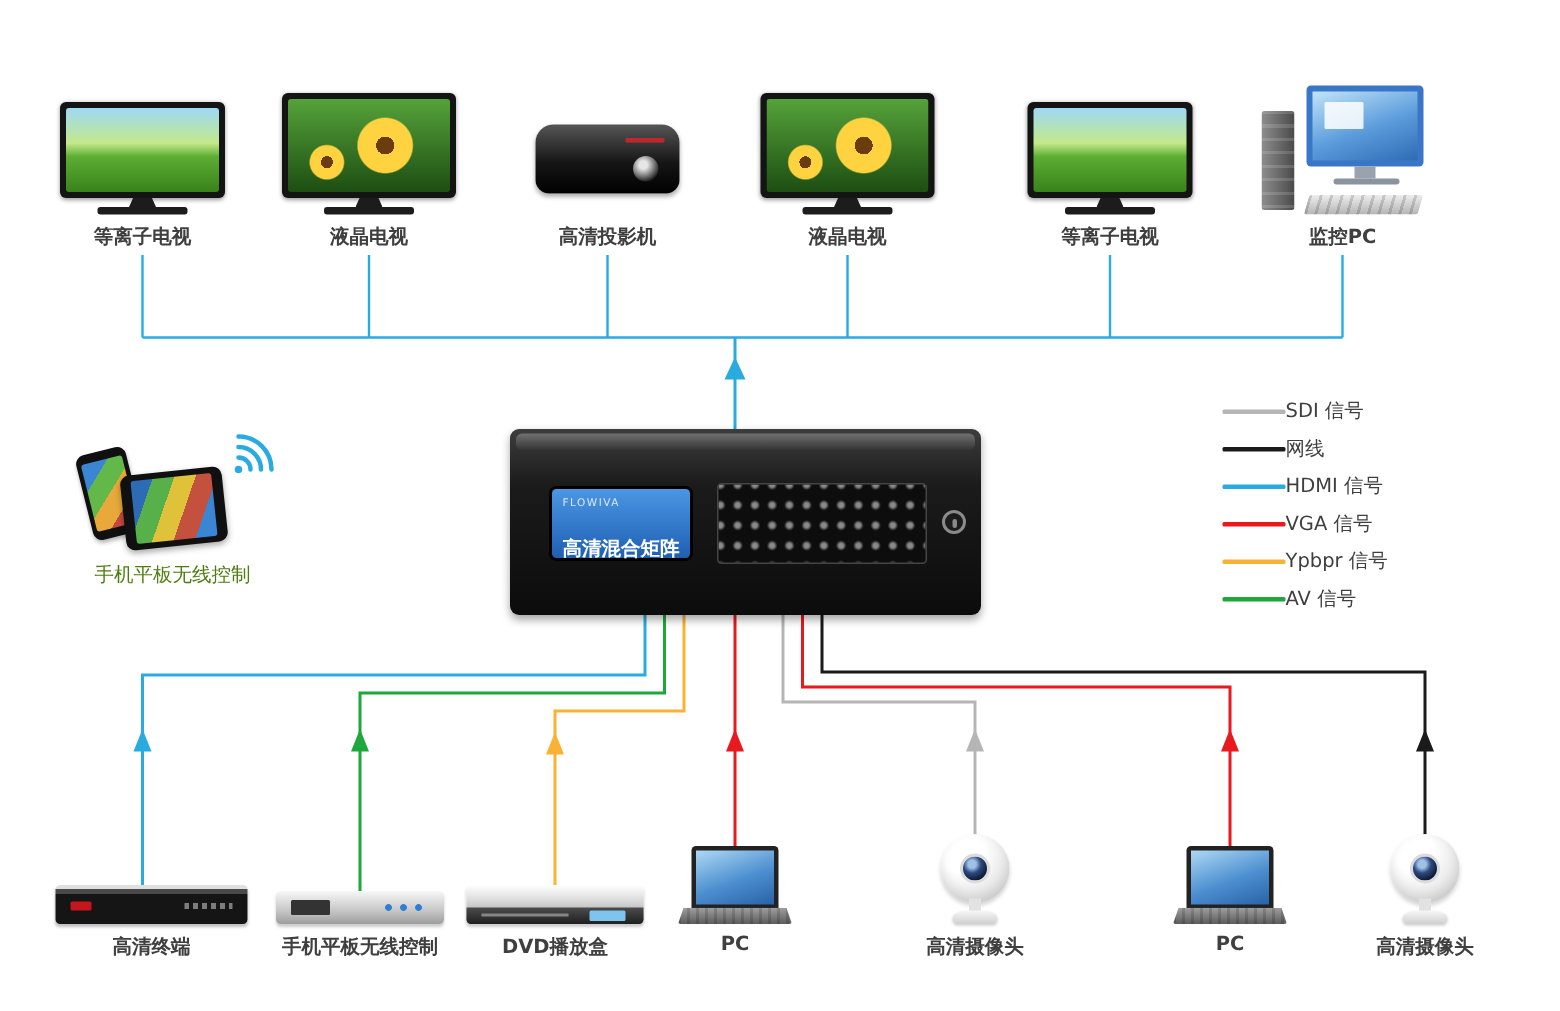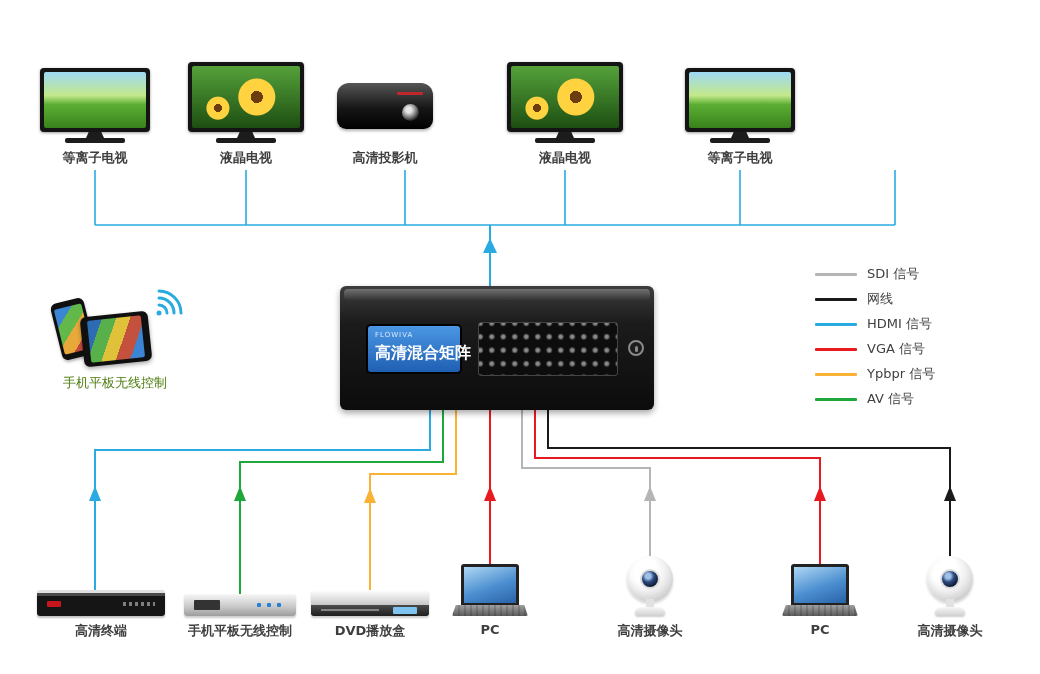--- a/index.html
+++ b/index.html
@@ -48,21 +48,21 @@
       background: repeating-linear-gradient(90deg, rgba(0,0,0,.15) 0 2px, rgba(0,0,0,0) 2px 7px), linear-gradient(#ededed, #b5b5b5); }
 
   
   .matrix { position: absolute; left: 340px; top: 286px; width: 314px; height: 124px; z-index: 2; border-radius: 6px;
       background: linear-gradient(180deg, #3d3d3d, #1b1b1b 30%, #0c0c0c); box-shadow: 0 3px 6px rgba(0,0,0,.35); }
   .matrix::before { content: ''; position: absolute; left: 4px; right: 4px; top: 3px; height: 11px; border-radius: 4px;
       background: linear-gradient(180deg, #7a7a7a, #353535); opacity: .85; }
   .matrix-screen { position: absolute; left: 28px; top: 40px; width: 92px; height: 46px; border-radius: 3px; padding: 5px 7px;
       background: linear-gradient(180deg, #4b97e4, #1f5fb2); box-shadow: 0 0 0 2px #000; }
   .matrix-brand { font-size: 7px; letter-spacing: 1px; color: #eaf4ff; opacity: .9; }
-  .matrix-model { margin-top: 4px; font-size: 16px; font-weight: bold; color: #ffffff; white-space: nowrap; }
+  .matrix-model { margin-top: 18px; font-size: 13px; font-weight: bold; color: #ffffff; white-space: nowrap; }
   .matrix-ports { position: absolute; left: 138px; top: 36px; width: 140px; height: 54px; border-radius: 3px;
       background-color: #0d0d0d; border: 1px solid #454545;
       background-image: radial-gradient(circle, #8a8a8a 1.5px, #2c2c2c 3px, rgba(0,0,0,0) 3.5px);
       background-size: 11.5px 13.5px; background-position: 7px 7px; }
   .matrix-lock { position: absolute; left: 288px; top: 54px; width: 16px; height: 16px; border-radius: 50%;
       border: 2px solid #8a8a8a; background: #1c1c1c; }
   .matrix-lock::after { content: ''; position: absolute; left: 4.5px; top: 4px; width: 3px; height: 6px; background: #8a8a8a; border-radius: 2px; }
 
   
   .control-group { position: absolute; left: 50px; top: 292px; width: 130px; height: 100px; z-index: 2; }
@@ -74,21 +74,21 @@
       transform: rotate(-6deg); padding: 4px 7px; box-shadow: 0 2px 4px rgba(0,0,0,.35); }
   .tablet-screen { width: 100%; height: 100%; border-radius: 2px;
       background: linear-gradient(115deg, #2d6cb4 0 20%, #58b04b 20% 40%, #e0c23a 40% 60%, #c4503e 60% 80%, #3a86d4 80% 100%); }
   .wifi { position: absolute; left: 106px; top: -6px; }
   .control-label { position: absolute; left: 0; bottom: 0; width: 100%; text-align: center; font-size: 13px; color: #4d7c0f; white-space: nowrap; }
 
   
   .legend { position: absolute; left: 815px; top: 268px; z-index: 2; }
   .legend-row { display: flex; align-items: center; height: 12px; margin-bottom: 13px; }
   .legend-line { width: 42px; height: 3px; border-radius: 1px; flex: none; }
-  .legend-label { margin-left: 10px; font-size: 13px; color: #3f3f3f; white-space: nowrap; }
+  .legend-label { font-size: 13px; color: #3f3f3f; white-space: nowrap; }
 
   
   .rack { width: 128px; height: 26px; position: relative; border-radius: 3px; box-shadow: 0 2px 2px rgba(0,0,0,.25);
       background: linear-gradient(180deg, #e0e0e0 0 3px, #4a4a4a 3px 6px, #151515 6px 100%); }
   .rack::before { content: ''; position: absolute; left: 10px; top: 11px; width: 14px; height: 6px; background: #c4161c; border-radius: 1px; }
   .rack::after { content: ''; position: absolute; right: 10px; top: 12px; width: 32px; height: 4px;
       background: repeating-linear-gradient(90deg, #7d7d7d 0 3px, rgba(0,0,0,0) 3px 6px); }
 
   .stb { width: 112px; height: 22px; position: relative; border-radius: 3px; box-shadow: 0 2px 2px rgba(0,0,0,.2);
       background: linear-gradient(180deg, #f7f7f7, #c6c6c6 60%, #9d9d9d); }
@@ -173,21 +173,21 @@
       <div class="tv-frame">
             <div class="tv-screen lcd-screen"></div>
           </div>
           <div class="tv-neck"></div>
           <div class="tv-base"></div>
     </div>
       </div>
     <div class="dev-label">液晶电视</div>
   </div>
 
-  <div class="device" style="left:330px; top:55px; width:110px;align-items:center;">
+  <div class="device" style="left:350px; top:55px; width:110px;align-items:center;">
     <div class="icon-area">
         <div class="projector">
       <div class="projector-lens"></div>
     </div>
       </div>
     <div class="dev-label">高清投影机</div>
   </div>
 
   <div class="device" style="left:505px; top:55px; width:120px;">
     <div class="icon-area">
@@ -208,20 +208,34 @@
       <div class="tv-frame">
             <div class="tv-screen plasma-screen"></div>
           </div>
           <div class="tv-neck"></div>
           <div class="tv-base"></div>
     </div>
       </div>
     <div class="dev-label">等离子电视</div>
   </div>
 
+  <div class="device" style="left:835px; top:55px; width:120px;">
+    <div class="icon-area">
+        <div class="pc">
+      <div class="pc-tower"></div>
+      <div class="pc-monitor">
+            <div class="pc-screen"></div>
+          </div>
+      <div class="pc-stand"></div>
+          <div class="pc-standbase"></div>
+      <div class="pc-keyboard"></div>
+    </div>
+      </div>
+    <div class="dev-label">监控PC</div>
+  </div>
 
   <div class="matrix">
     <div class="matrix-screen">
       <div class="matrix-brand">FLOWIVA</div>
       <div class="matrix-model">高清混合矩阵</div>
     </div>
     <div class="matrix-ports"></div>
     <div class="matrix-lock"></div>
   </div>
 

